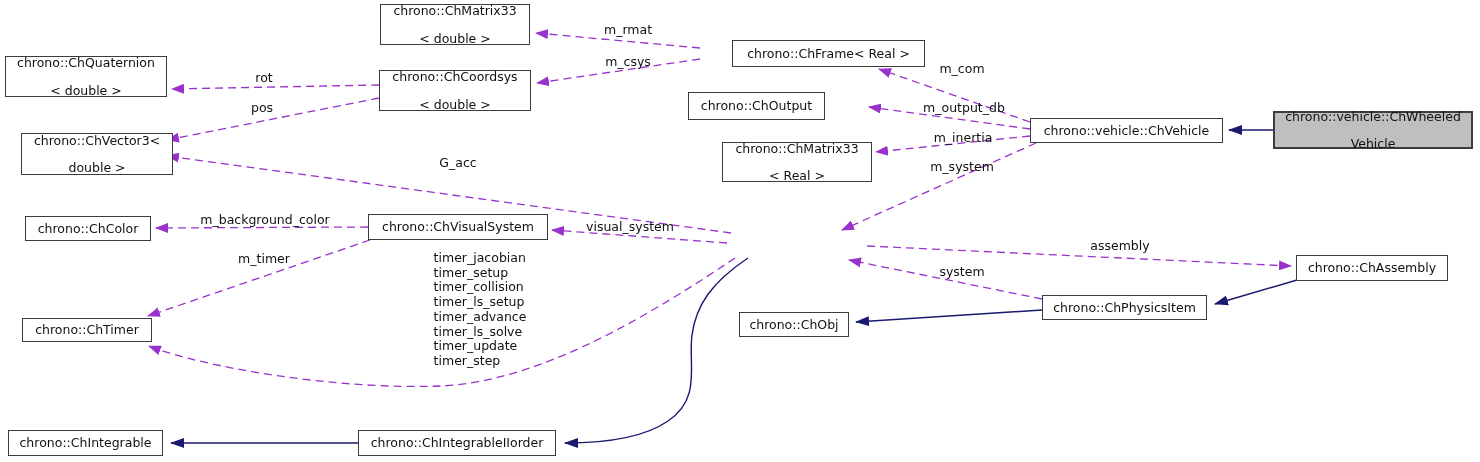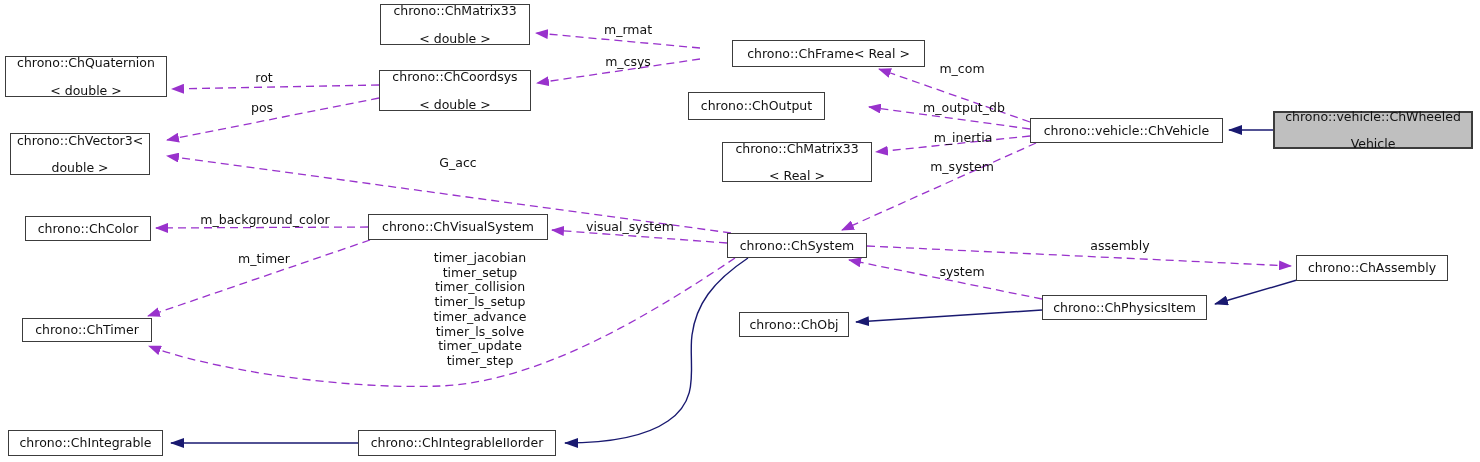--- a/index.html
+++ b/index.html
@@ -15,21 +15,20 @@
   .ih{fill:var(--inherit,#191970);}
   .node{
     position:absolute;box-sizing:border-box;background:var(--nodefill,#fff);
     border:1.5px solid var(--nodeborder,#3c3c3c);
     display:flex;flex-direction:column;align-items:center;justify-content:center;
     text-align:center;line-height:1.22;white-space:nowrap;z-index:2;gap:12px;
   }
   .node.selected{background:var(--selfill,#bfbfbf);border-width:2px;}
   .elabel{
     position:absolute;transform:translate(-50%,-50%);white-space:nowrap;z-index:1;
-    text-align:center;
   }
   .elabel.block span{display:block;line-height:14.7px;margin-left:44px;}
 </style>
 </head>
 <body>
 
 <div id="diagram" style="--bg: #ffffff; --member: #9932cc; --inherit: #191970; --nodefill: #ffffff; --nodeborder: #3c3c3c; --selfill: #bfbfbf;">
 
   <svg id="edges" viewBox="0 0 1480 462">
     <defs>
@@ -75,43 +74,40 @@
   <div class="node" style="left:379px;top:70px;width:152px;height:41px">
     <span>chrono::ChCoordsys</span>
     <span>&lt; double &gt;</span>
   </div>
   <div class="node" style="left:732px;top:40px;width:193px;height:27px">
     <span>chrono::ChFrame&lt; Real &gt;</span>
   </div>
   <div class="node" style="left:688px;top:92px;width:137px;height:28px">
     <span>chrono::ChOutput</span>
   </div>
-  <div class="node" style="left:10px;top:133px;width:140px;height:42px">
+  <div class="node" style="left:21px;top:133px;width:152px;height:42px">
     <span>chrono::ChVector3&lt;</span>
     <span>double &gt;</span>
   </div>
   <div class="node" style="left:722px;top:142px;width:150px;height:40px">
     <span>chrono::ChMatrix33</span>
     <span>&lt; Real &gt;</span>
   </div>
   <div class="node" style="left:1030px;top:118px;width:193px;height:25px">
     <span>chrono::vehicle::ChVehicle</span>
   </div>
   <div class="node selected" style="left:1273px;top:111px;width:200px;height:38px">
     <span>chrono::vehicle::ChWheeled</span>
     <span>Vehicle</span>
   </div>
   <div class="node" style="left:25px;top:216px;width:126px;height:25px">
     <span>chrono::ChColor</span>
   </div>
   <div class="node" style="left:368px;top:214px;width:180px;height:26px">
     <span>chrono::ChVisualSystem</span>
-  </div>
-  <div class="node" style="left:727px;top:233px;width:140px;height:25px">
-    <span>chrono::ChSystem</span>
   </div>
   <div class="node" style="left:1296px;top:255px;width:152px;height:26px">
     <span>chrono::ChAssembly</span>
   </div>
   <div class="node" style="left:1042px;top:295px;width:165px;height:25px">
     <span>chrono::ChPhysicsItem</span>
   </div>
   <div class="node" style="left:739px;top:312px;width:110px;height:25px">
     <span>chrono::ChObj</span>
   </div>

